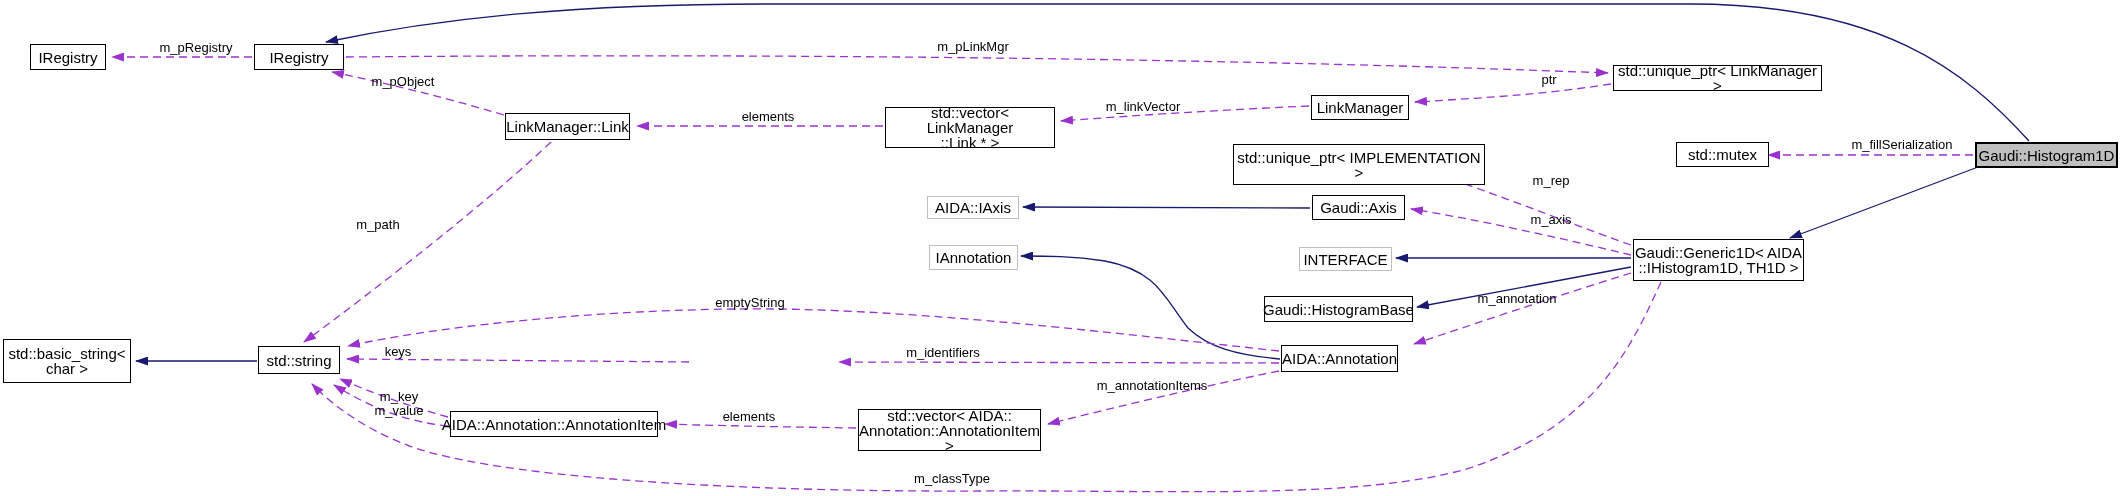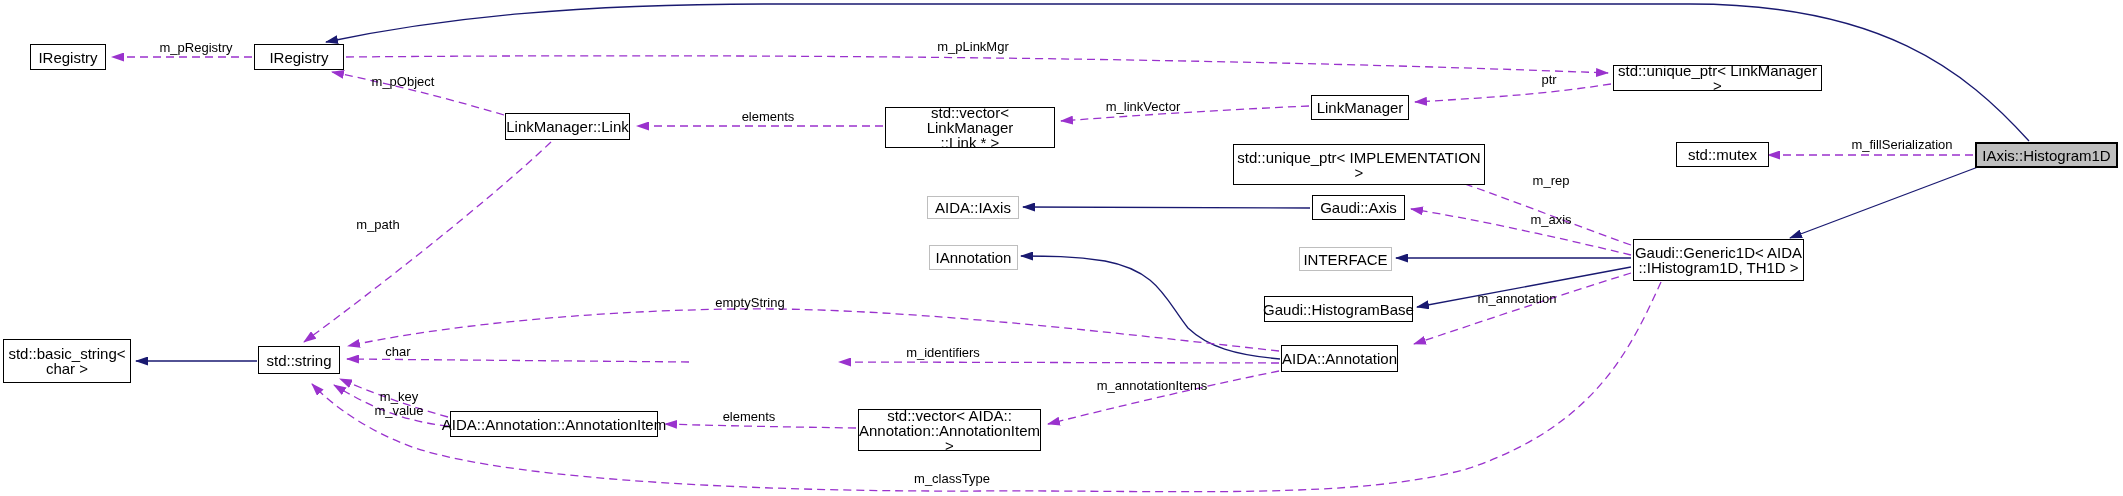--- a/index.html
+++ b/index.html
@@ -93,21 +93,21 @@
   </svg>
 
   <div class="node" style="left:30px;top:44px;width:76px;height:26px">IRegistry</div>
   <div class="node" style="left:254px;top:44px;width:90px;height:26px">IRegistry</div>
   <div class="node" style="left:505px;top:113px;width:125px;height:27px">LinkManager::Link</div>
   <div class="node" style="left:885px;top:107px;width:170px;height:41px">std::vector&lt; LinkManager
 ::Link * &gt;</div>
   <div class="node" style="left:1311px;top:95px;width:98px;height:25px">LinkManager</div>
   <div class="node" style="left:1613px;top:65px;width:209px;height:26px">std::unique_ptr&lt; LinkManager &gt;</div>
   <div class="node" style="left:1676px;top:142px;width:93px;height:25px">std::mutex</div>
-  <div class="node focus" style="left:1975px;top:142px;width:143px;height:26px">IAxis::Histogram1D</div>
+  <div class="node focus" style="left:1975px;top:142px;width:143px;height:26px">Gaudi::Histogram1D</div>
   <div class="node" style="left:1233px;top:144px;width:252px;height:41px">std::unique_ptr&lt; IMPLEMENTATION &gt;</div>
   <div class="node" style="left:1312px;top:195px;width:93px;height:25px">Gaudi::Axis</div>
   <div class="node tpl" style="left:927px;top:196px;width:92px;height:23px">AIDA::IAxis</div>
   <div class="node tpl" style="left:1299px;top:247px;width:93px;height:24px">INTERFACE</div>
   <div class="node tpl" style="left:929px;top:245px;width:89px;height:25px">IAnnotation</div>
   <div class="node" style="left:1633px;top:239px;width:171px;height:42px">Gaudi::Generic1D&lt; AIDA
 ::IHistogram1D, TH1D &gt;</div>
   <div class="node" style="left:1264px;top:296px;width:149px;height:26px">Gaudi::HistogramBase</div>
   <div class="node" style="left:1281px;top:345px;width:117px;height:27px">AIDA::Annotation</div>
   <div class="node" style="left:3px;top:339px;width:128px;height:44px">std::basic_string&lt;
@@ -122,21 +122,21 @@
   <span class="elabel" style="left:973px;top:47px">m_pLinkMgr</span>
   <span class="elabel" style="left:1143px;top:107px">m_linkVector</span>
   <span class="elabel" style="left:1549px;top:80px">ptr</span>
   <span class="elabel" style="left:768px;top:117px">elements</span>
   <span class="elabel" style="left:1902px;top:145px">m_fillSerialization</span>
   <span class="elabel" style="left:1551px;top:181px">m_rep</span>
   <span class="elabel" style="left:1551px;top:220px">m_axis</span>
   <span class="elabel" style="left:1517px;top:299px">m_annotation</span>
   <span class="elabel" style="left:378px;top:225px">m_path</span>
   <span class="elabel" style="left:750px;top:303px">emptyString</span>
-  <span class="elabel" style="left:398px;top:352px">char</span>
+  <span class="elabel" style="left:398px;top:352px">keys</span>
   <span class="elabel" style="left:943px;top:353px">m_identifiers</span>
   <span class="elabel" style="left:399px;top:404px">m_key
 m_value</span>
   <span class="elabel" style="left:749px;top:417px">elements</span>
   <span class="elabel" style="left:1152px;top:386px">m_annotationItems</span>
   <span class="elabel" style="left:952px;top:479px">m_classType</span>
 
 </div>
 
 </body></html>

